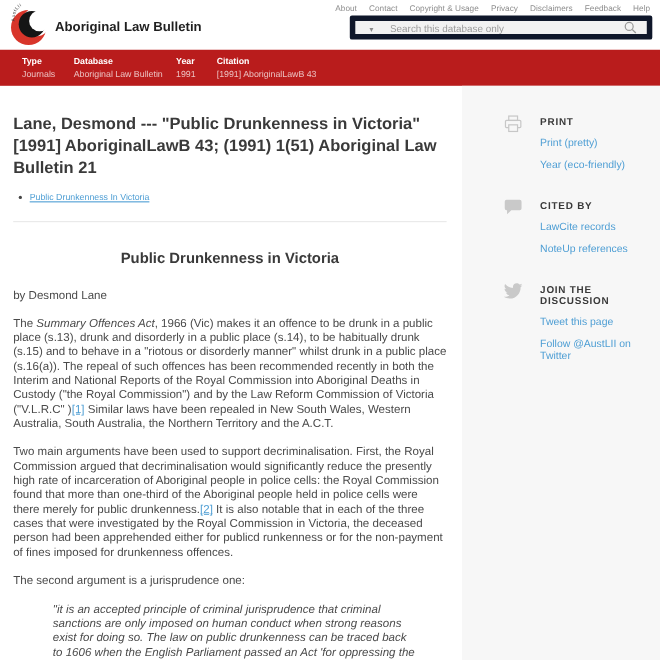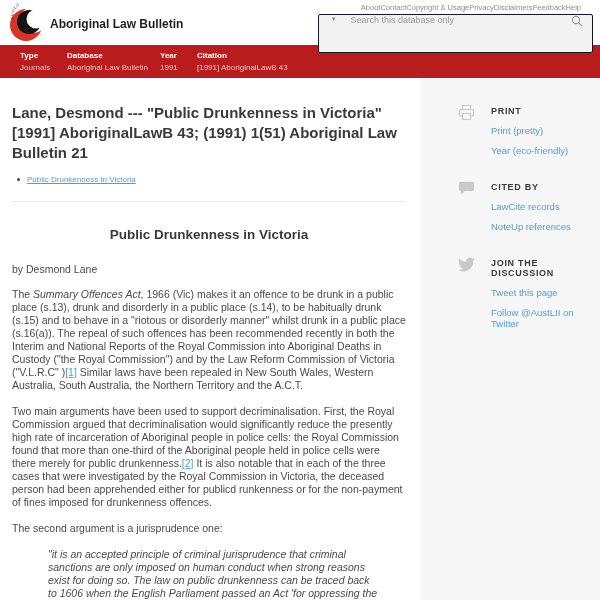--- a/index.html
+++ b/index.html
@@ -1,29 +1,29 @@
 <!DOCTYPE html>
 <html><head>
 <meta charset="utf-8">
 <style>
   * { margin:0; padding:0; box-sizing:border-box; }
   html,body { width:600px; height:600px; overflow:hidden; background:#fff;
               font-family:"Liberation Sans", sans-serif; }
 
   
   .header { position:relative; height:45px; background:#fff; }
-  .topnav { position:absolute; top:3px; right:19px; display:flex; 
+  .topnav { position:absolute; top:3px; right:9px; display:flex; gap:11px;
             font-size:7.5px; color:#8d8d8d;text-align:right; }
   .topnav span { cursor:pointer; }
   .logo { position:absolute; left:9px; top:3px; cursor:pointer; }
   .site-title { position:absolute; left:50px; top:17px; font-size:12px;
                 font-weight:bold; color:#1f1f1f; }
-  .searchbar { position:absolute; left:318px; right:7px; top:14px; height:39px;
-               background:#f2f2f2; border:1px solid #0f172a; border-radius:2px;
-               display:flex; align-items:flex-start; }
+  .searchbar { position:absolute; left:318px; right:7px; top:14px; height:22px;
+               background:#f2f2f2; border:5px solid #0f172a; border-radius:2px;
+               display:flex; align-items:flex-end; }
   .search-caret { padding:0 15px 0 13px; font-size:7px; color:#8a8a8a; cursor:pointer; }
   .search-input { flex:1; border:none; background:transparent; font-size:9px;
                   color:#555; outline:none; font-family:inherit; }
   .search-input::placeholder { color:#9b9b9b; }
   .search-btn { padding:0 9px 0 6px; background:none; border:none; cursor:pointer; display:flex; }
 
   
   .meta-bar { height:33px; background:#b91c1c; display:flex; align-items:center;
               padding-left:20px; }
   .meta-group { margin-right:12px; }

